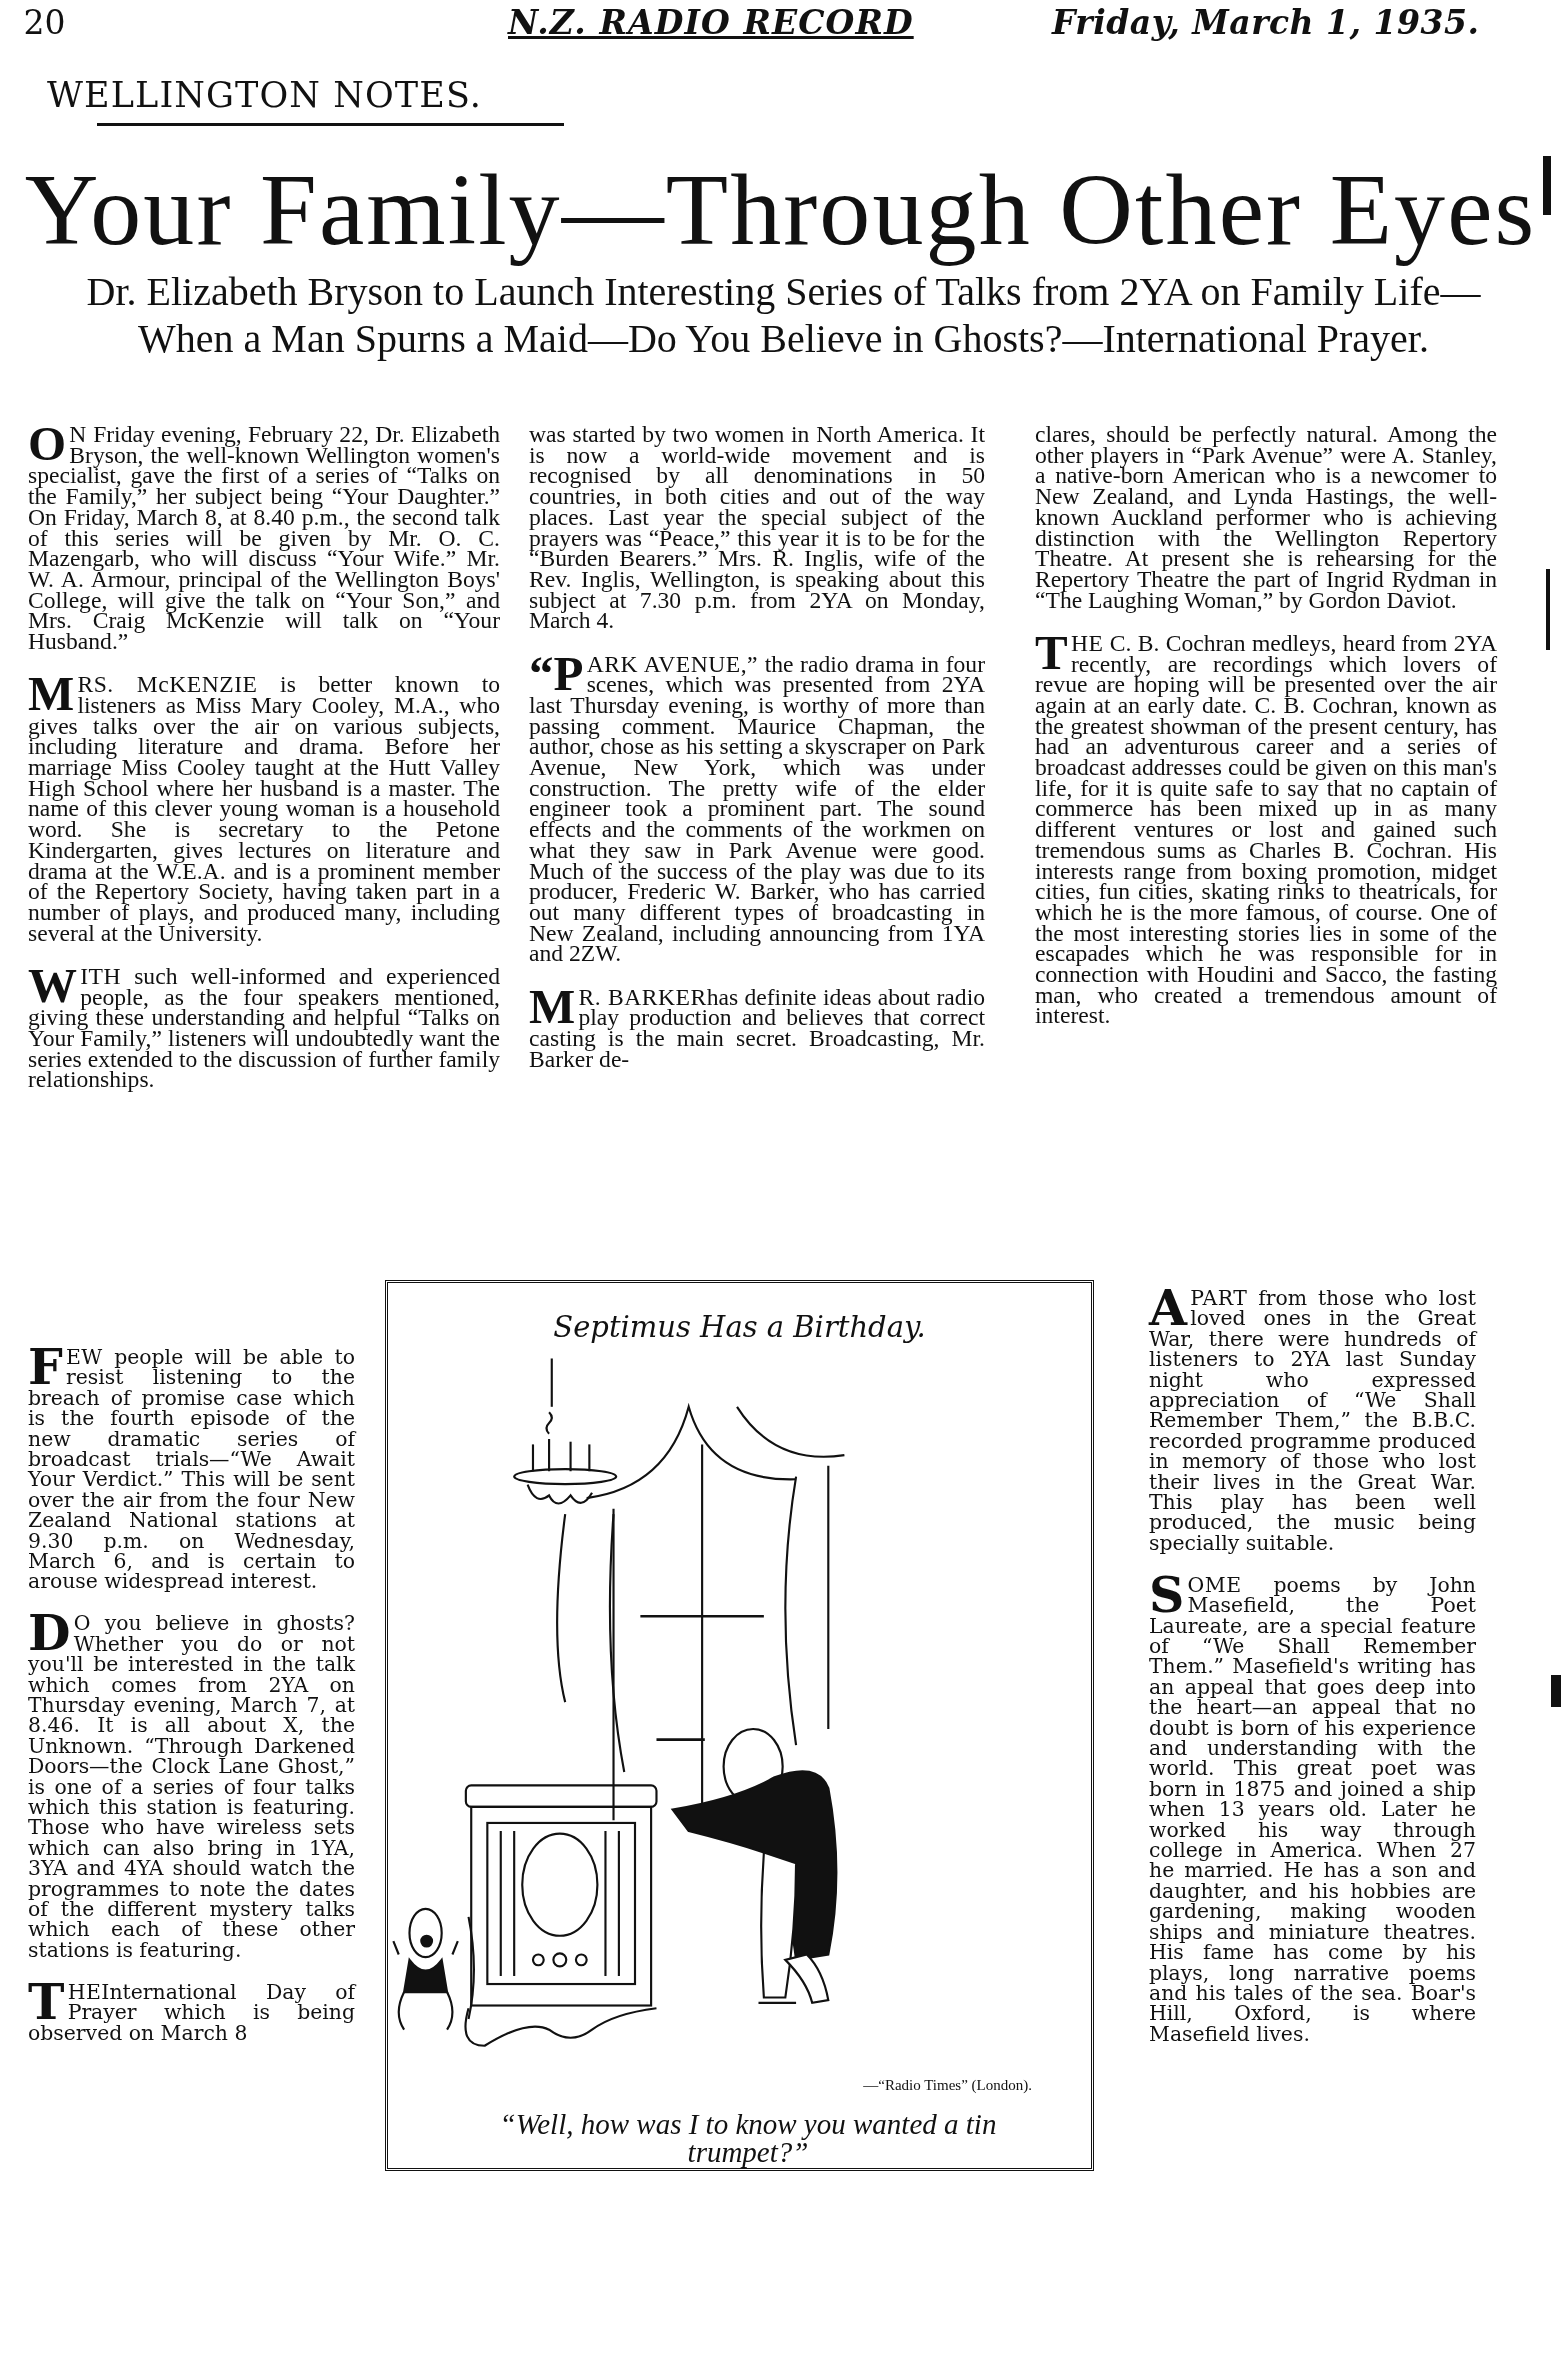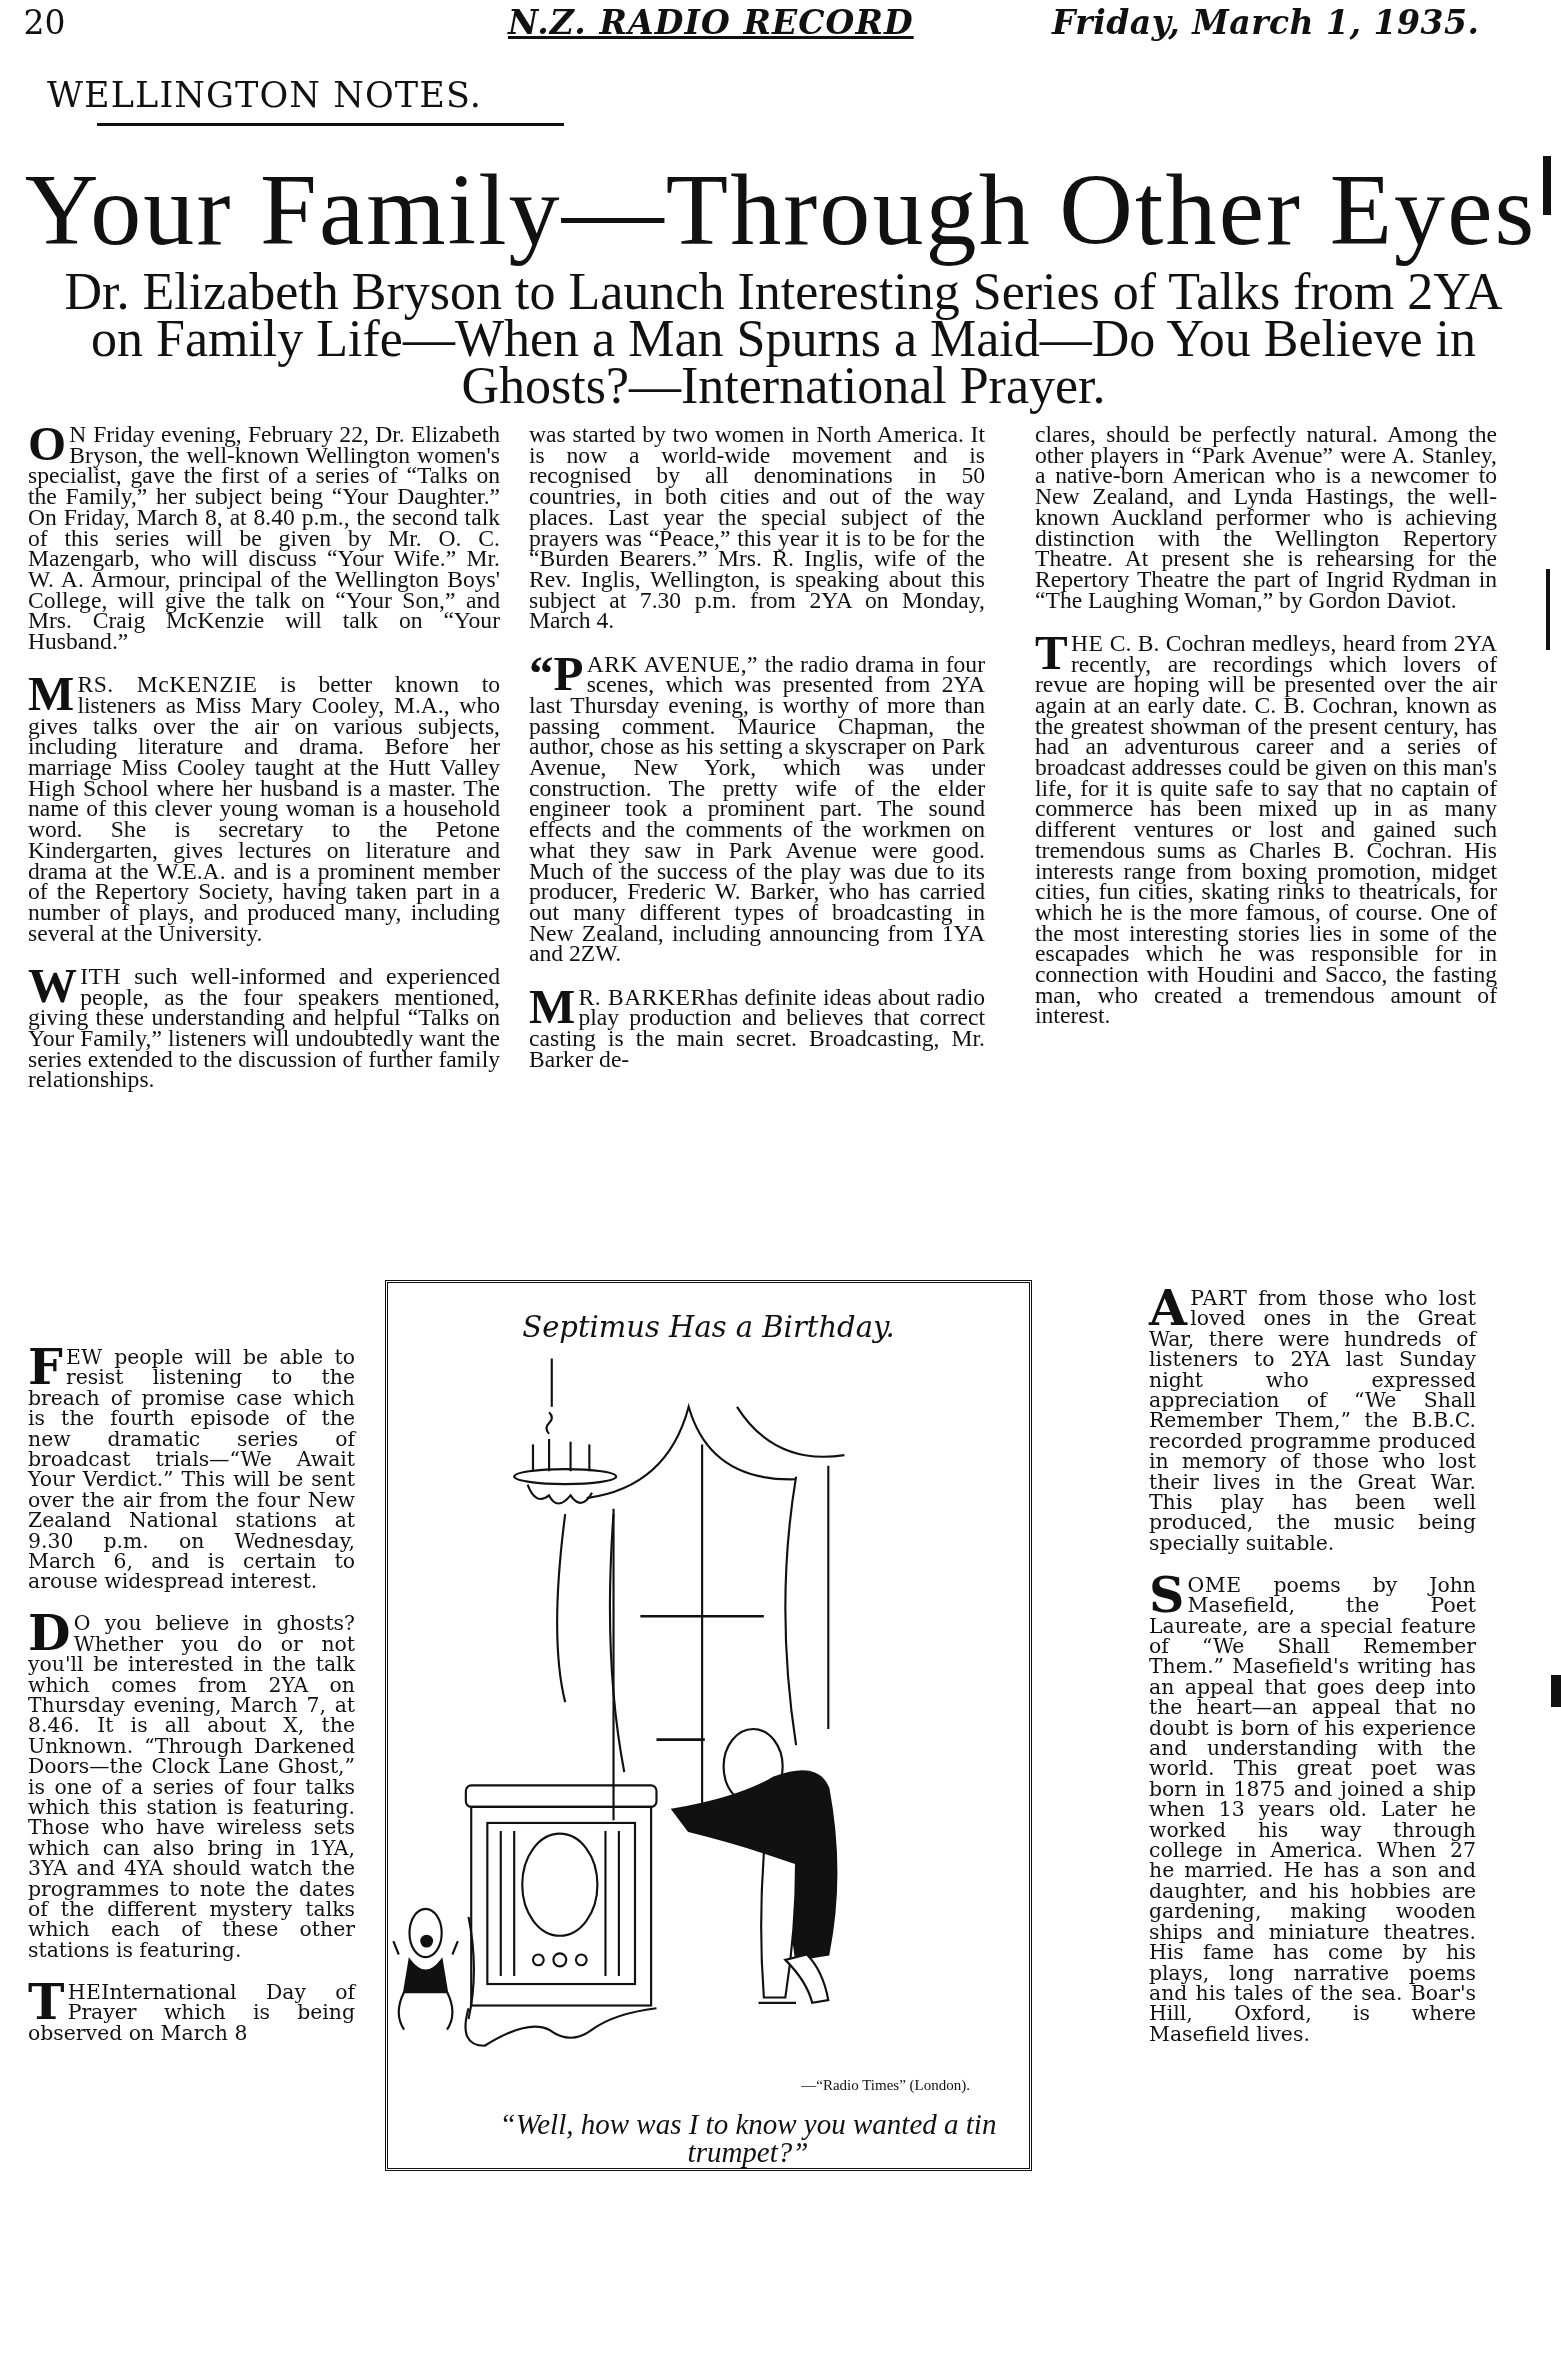--- a/index.html
+++ b/index.html
@@ -13,42 +13,42 @@
   #pub { left: 508px; font-style: italic; font-weight: bold; letter-spacing: 1.1px; text-decoration: underline; }
   #pub-date { left: 1052px; font-style: italic; font-weight: bold; letter-spacing: 0.5px; }
   #section { left: 47px; top: 74px; font-size: 35px; line-height: 43px; letter-spacing: 1.1px; }
   #section-rule { left: 97px; top: 123px; width: 467px; height: 3.2px; background: #111; }
   #headline {
     left: 0; width: 1561px; top: 156px; text-align: center;
     font-family: "Liberation Serif", serif; font-size: 102px; line-height: 107px; letter-spacing: 2.1px;
   }
   #deck {
     left: 64px; width: 1439px; top: 268px; text-align: center;
-    font-family: "Liberation Serif", serif; font-size: 52px; line-height: 47px;
+    font-family: "Liberation Serif", serif; font-size: 40px; line-height: 47px;
   }
   .col {
     position: absolute; font-family: "Liberation Serif", serif;
     font-size: 23.6px; line-height: 20.7px; text-align: justify;
   }
   .col p { margin: 0 0 22.5px 0; }
   .drop {
     float: left; font-size: 49px; line-height: 38px; padding-right: 3.2px;
     margin-top: 1.1px; font-weight: bold;
   }
   .lead-caps { letter-spacing: 0.5px; }
   #c1 { left: 28px; top: 424px; width: 472px; }
   #c1b { left: 28px; top: 1347px; width: 327px; font-family: "DejaVu Serif", serif; font-size: 20.4px; line-height: 20.4px; }
   #c2 { left: 529px; top: 424px; width: 456px; }
   #c3 { left: 1017px; top: 424px; width: 462px; margin-left: 18px; }
   #c3b { left: 1149px; top: 1288px; width: 327px; font-family: "DejaVu Serif", serif; font-size: 20.4px; line-height: 20.4px; }
   #c3b p { margin-bottom: 21.5px; }
   #c1b p { margin-bottom: 21.5px; }
 
   #cartoon-box {
-    left: 385px; top: 1280px; width: 647px; height: 891px;
+    left: 385px; top: 1280px; width: 709px; height: 891px;
     border: 3.8px double #111; box-sizing: border-box;
   }
   #cartoon-title {
     left: 0; width: 100%; top: 27px; text-align: center;
     font-family: "DejaVu Serif", serif; font-style: italic; font-size: 29px;
   }
   #cartoon-credit {
     right: 59px; top: 794px; font-size: 15px; font-family: "Liberation Serif", serif;
   }
   #cartoon-caption {

